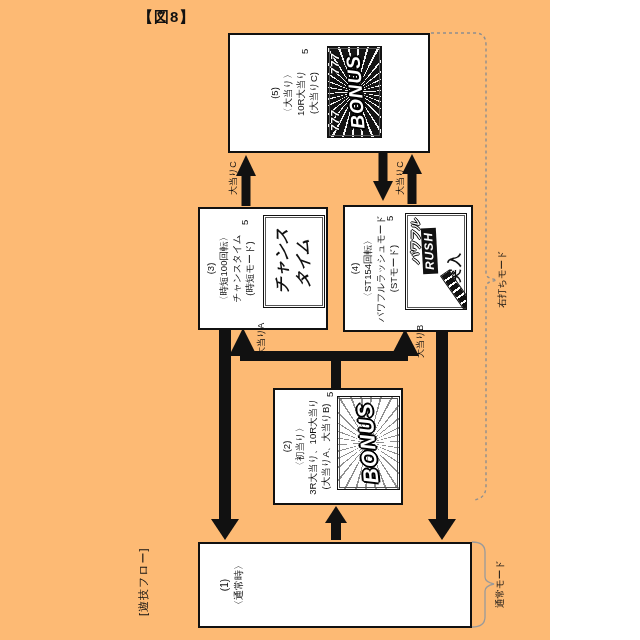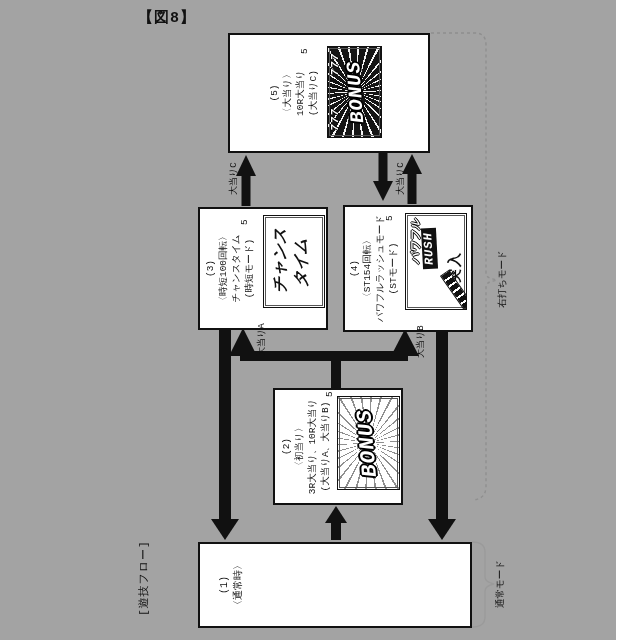--- a/index.html
+++ b/index.html
@@ -1,17 +1,17 @@
 <!DOCTYPE html>
 <html><head>
 <meta charset="utf-8">
 <style>
   html,body{margin:0;padding:0;background:#fff;width:640px;height:640px;overflow:hidden;}
   body{font-family:"Liberation Sans","DejaVu Sans",sans-serif;color:#111;}
-  .stage{position:absolute;left:0;top:0;width:616px;height:640px;background:#a3a3a3;font-family:Liberation Mono, monospace;}
+  .stage{position:absolute;left:0;top:0;width:550px;height:640px;background:#fdba74;}
   .fig-title{position:absolute;left:138px;top:8px;font-size:15px;font-weight:bold;letter-spacing:1px;}
   
   .rot{position:absolute;left:0;top:0;width:640px;height:640px;transform:rotate(-90deg);}
   .rot svg{position:absolute;left:0;top:0;}
   .box{position:absolute;border:2px solid #111;background:#fff;box-sizing:border-box;}
   .blines{width:100%;text-align:center;}
   .bl{font-size:9.5px;line-height:13px;white-space:nowrap;}
   .bl-big{font-size:10px;line-height:14px;}
   .scr{position:absolute;border:1.5px solid #111;box-sizing:border-box;background:#fff;overflow:hidden;}
   .scr-frame{position:absolute;left:1px;top:1px;right:1px;bottom:1px;border:1px solid #555;pointer-events:none;}

